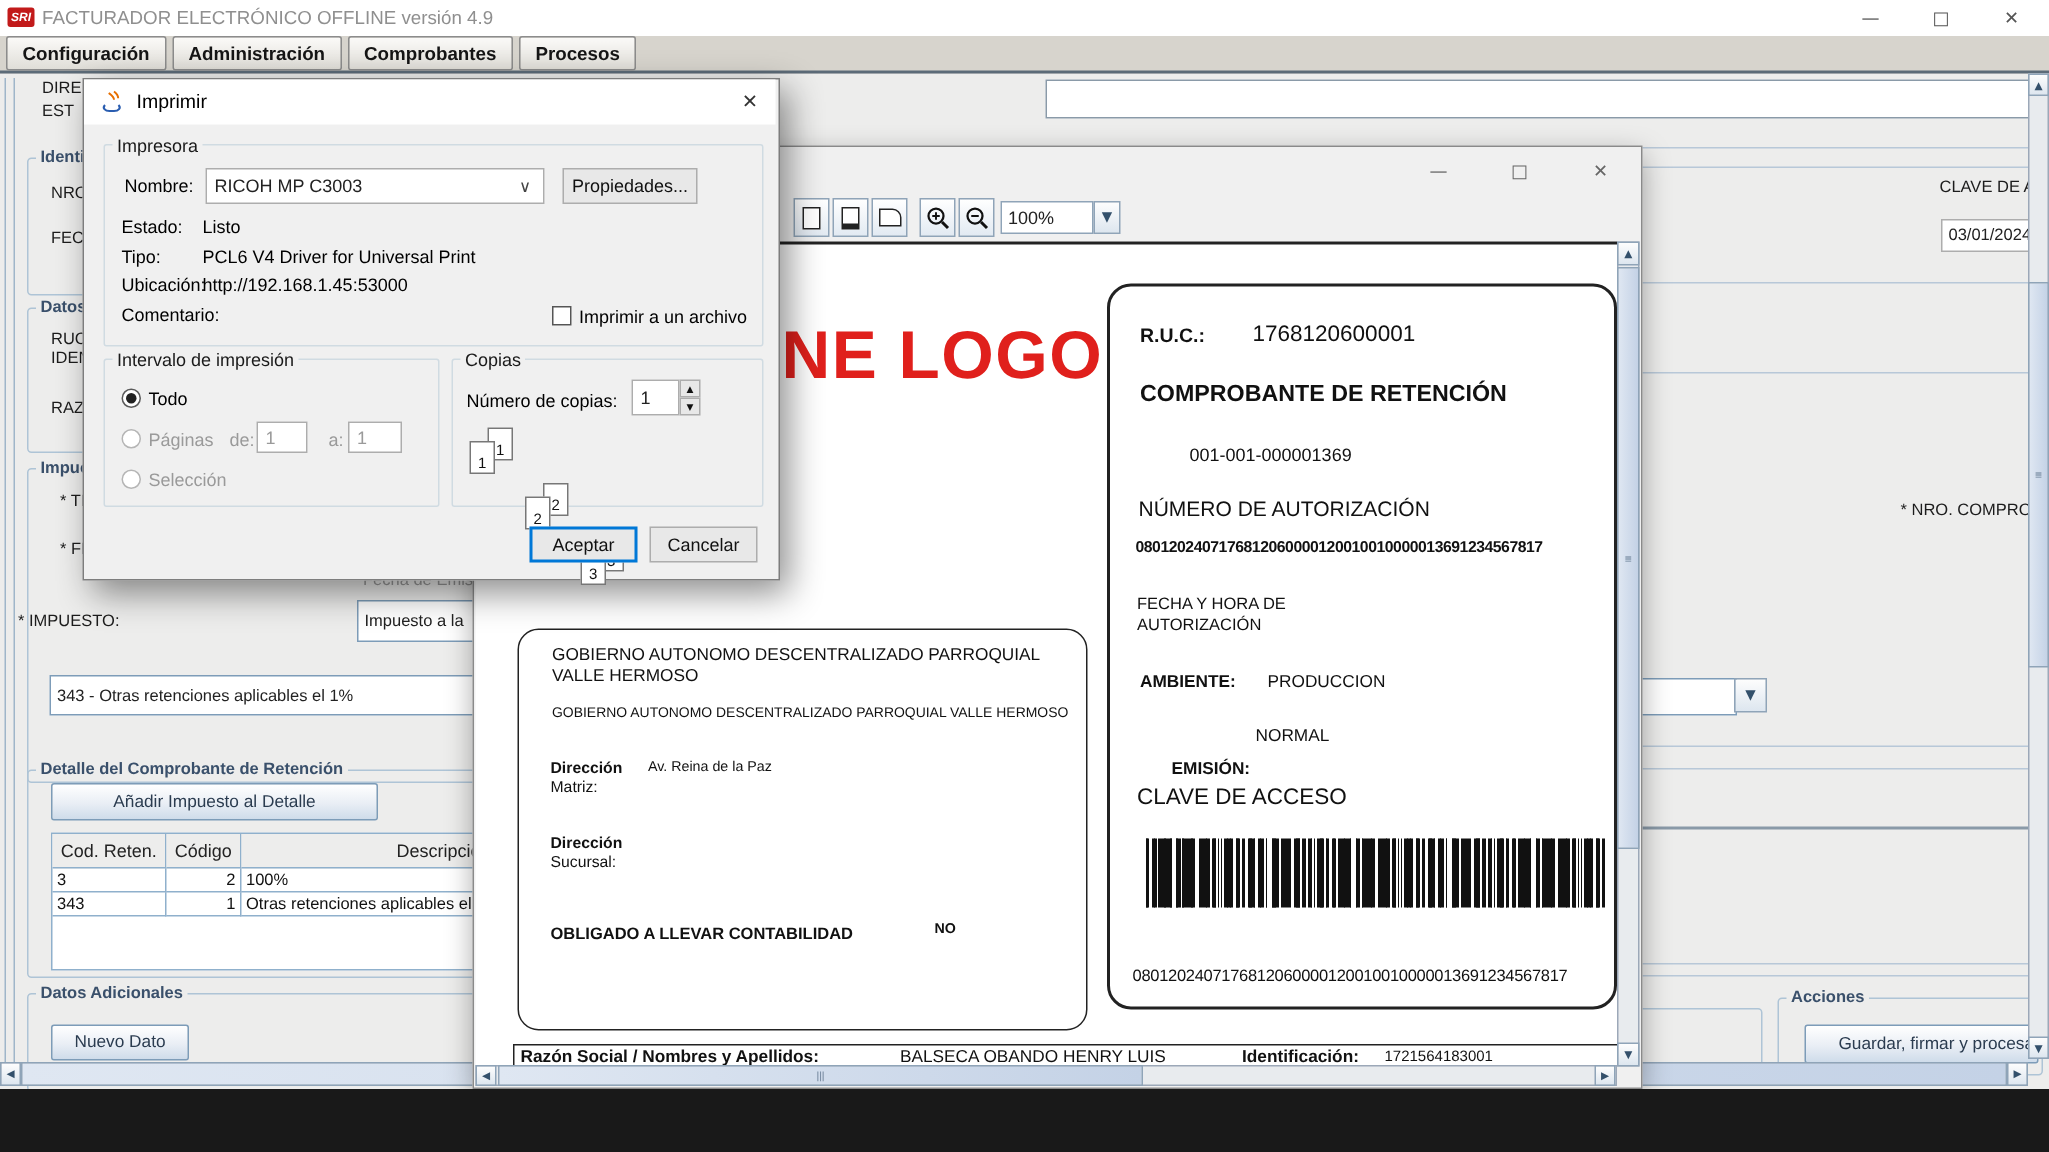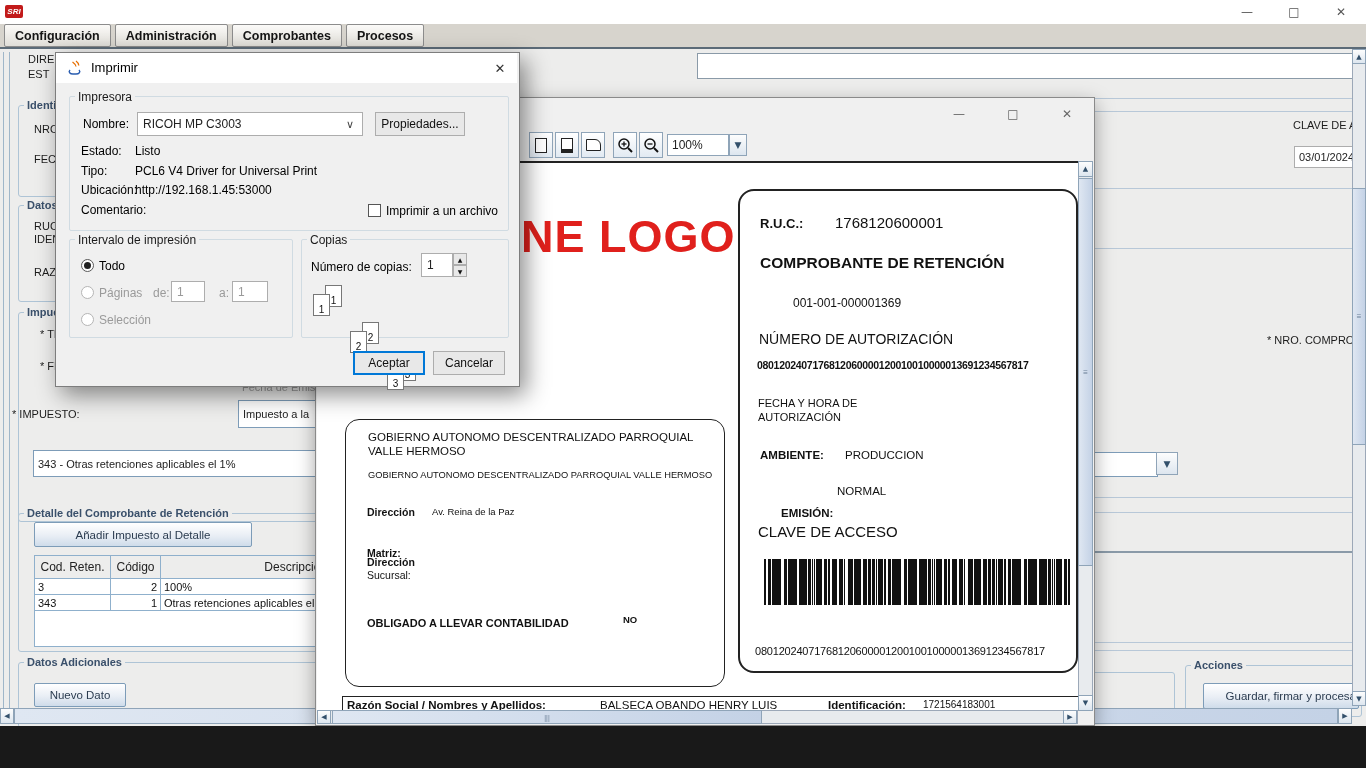--- a/index.html
+++ b/index.html
@@ -76,20 +76,21 @@
   #taskbar{left:0;top:726px;width:1366px;height:42px;background:#191919;}
 </style>
 </head>
 <body>
 
 <div id="screen">
 
   <div class="abs" id="titlebar">
     <div class="abs" style="left:5px;top:5px;width:18px;height:13px;background:#c21a1a;border-radius:2px;
          color:#fff;font-size:8px;font-weight:bold;font-style:italic;display:flex;align-items:center;justify-content:center;">SRI</div>
+    <div class="abs tb-title nw">FACTURADOR ELECTRÓNICO OFFLINE versión 4.9</div>
     <div class="abs winctl" style="left:1232px;">—</div>
     <div class="abs winctl" style="left:1279px;">□</div>
     <div class="abs winctl" style="left:1326px;">✕</div>
   </div>
   <div class="abs" id="menubar">
     <div class="menu-btn">Configuración</div>
     <div class="menu-btn">Administración</div>
     <div class="menu-btn">Comprobantes</div>
     <div class="menu-btn">Procesos</div>
   </div>
@@ -223,21 +224,21 @@
         <div class="abs nw" style="left:97px;top:294px;font-size:11.5px;">NORMAL</div>
         <div class="abs nw" style="left:18px;top:332px;font-size:15px;">CLAVE DE ACCESO</div>
         <div class="abs" id="barcode" style="left:24px;top:368px;width:306px;height:46px;"></div>
         <div class="abs nw" style="left:15px;top:454px;font-size:11px;letter-spacing:-0.2px;">0801202407176812060000120010010000013691234567817</div>
       </div>
 
       <div class="abs rpanel doc" style="left:28px;top:256px;width:378px;height:266px;border-width:1.5px;border-radius:14px;">
         <div class="abs" style="left:22px;top:10px;width:330px;font-size:11.5px;line-height:14px;">GOBIERNO AUTONOMO DESCENTRALIZADO PARROQUIAL VALLE HERMOSO</div>
         <div class="abs nw" style="left:22px;top:50px;font-size:9.3px;">GOBIERNO AUTONOMO DESCENTRALIZADO PARROQUIAL VALLE HERMOSO</div>
         <div class="abs nw" style="left:21px;top:86px;font-size:10.5px;font-weight:bold;">Dirección</div>
-        <div class="abs nw" style="left:21px;top:99px;font-size:10.5px;font-weight:bold;margin-top:28px;">Matriz:</div>
+        <div class="abs nw" style="left:21px;top:99px;font-size:10.5px;font-weight:normal;">Matriz:</div>
         <div class="abs nw" style="left:86px;top:86px;font-size:9.5px;">Av. Reina de la Paz</div>
         <div class="abs nw" style="left:21px;top:136px;font-size:10.5px;font-weight:bold;">Dirección</div>
         <div class="abs nw" style="left:21px;top:149px;font-size:10.5px;font-weight:normal;">Sucursal:</div>
         <div class="abs nw" style="left:21px;top:197px;font-size:11px;font-weight:bold;">OBLIGADO A LLEVAR CONTABILIDAD</div>
         <div class="abs nw" style="left:277px;top:194px;font-size:9.5px;font-weight:bold;">NO</div>
       </div>
 
       <div class="abs doc" style="left:25px;top:533px;width:736px;height:20px;border:1.5px solid #222;text-align:right;">
         <div class="abs nw" style="left:4px;top:2px;font-size:11.5px;font-weight:bold;">Razón Social / Nombres y Apellidos:</div>
         <div class="abs nw" style="left:257px;top:2px;font-size:11.5px;">BALSECA OBANDO HENRY LUIS</div>

